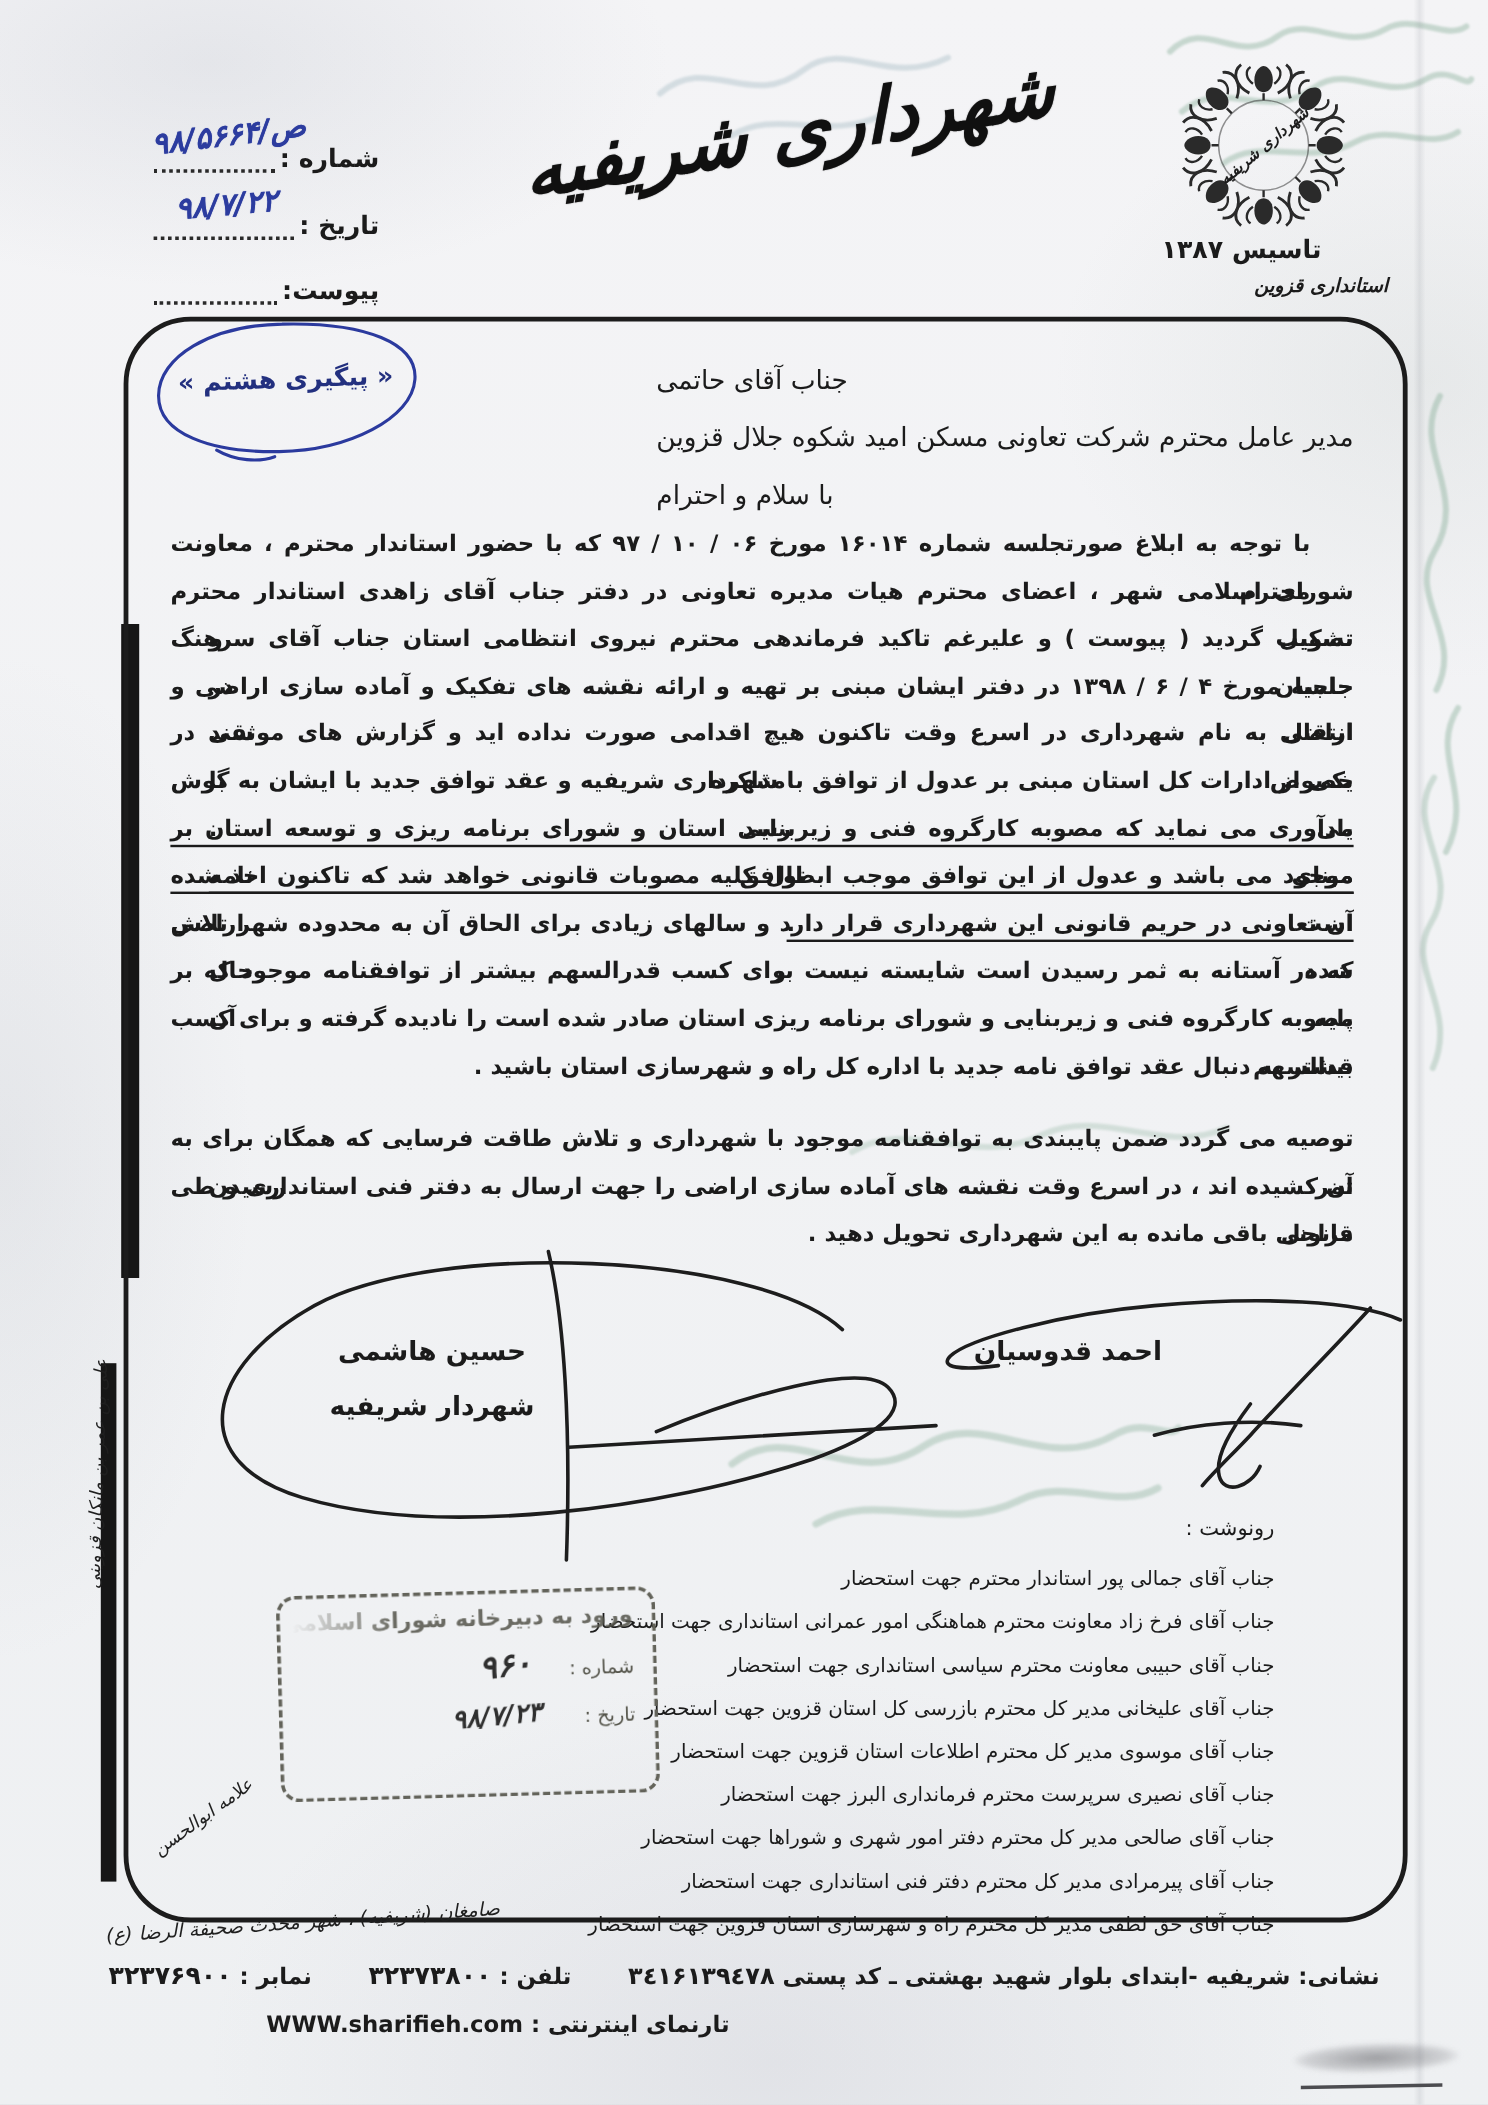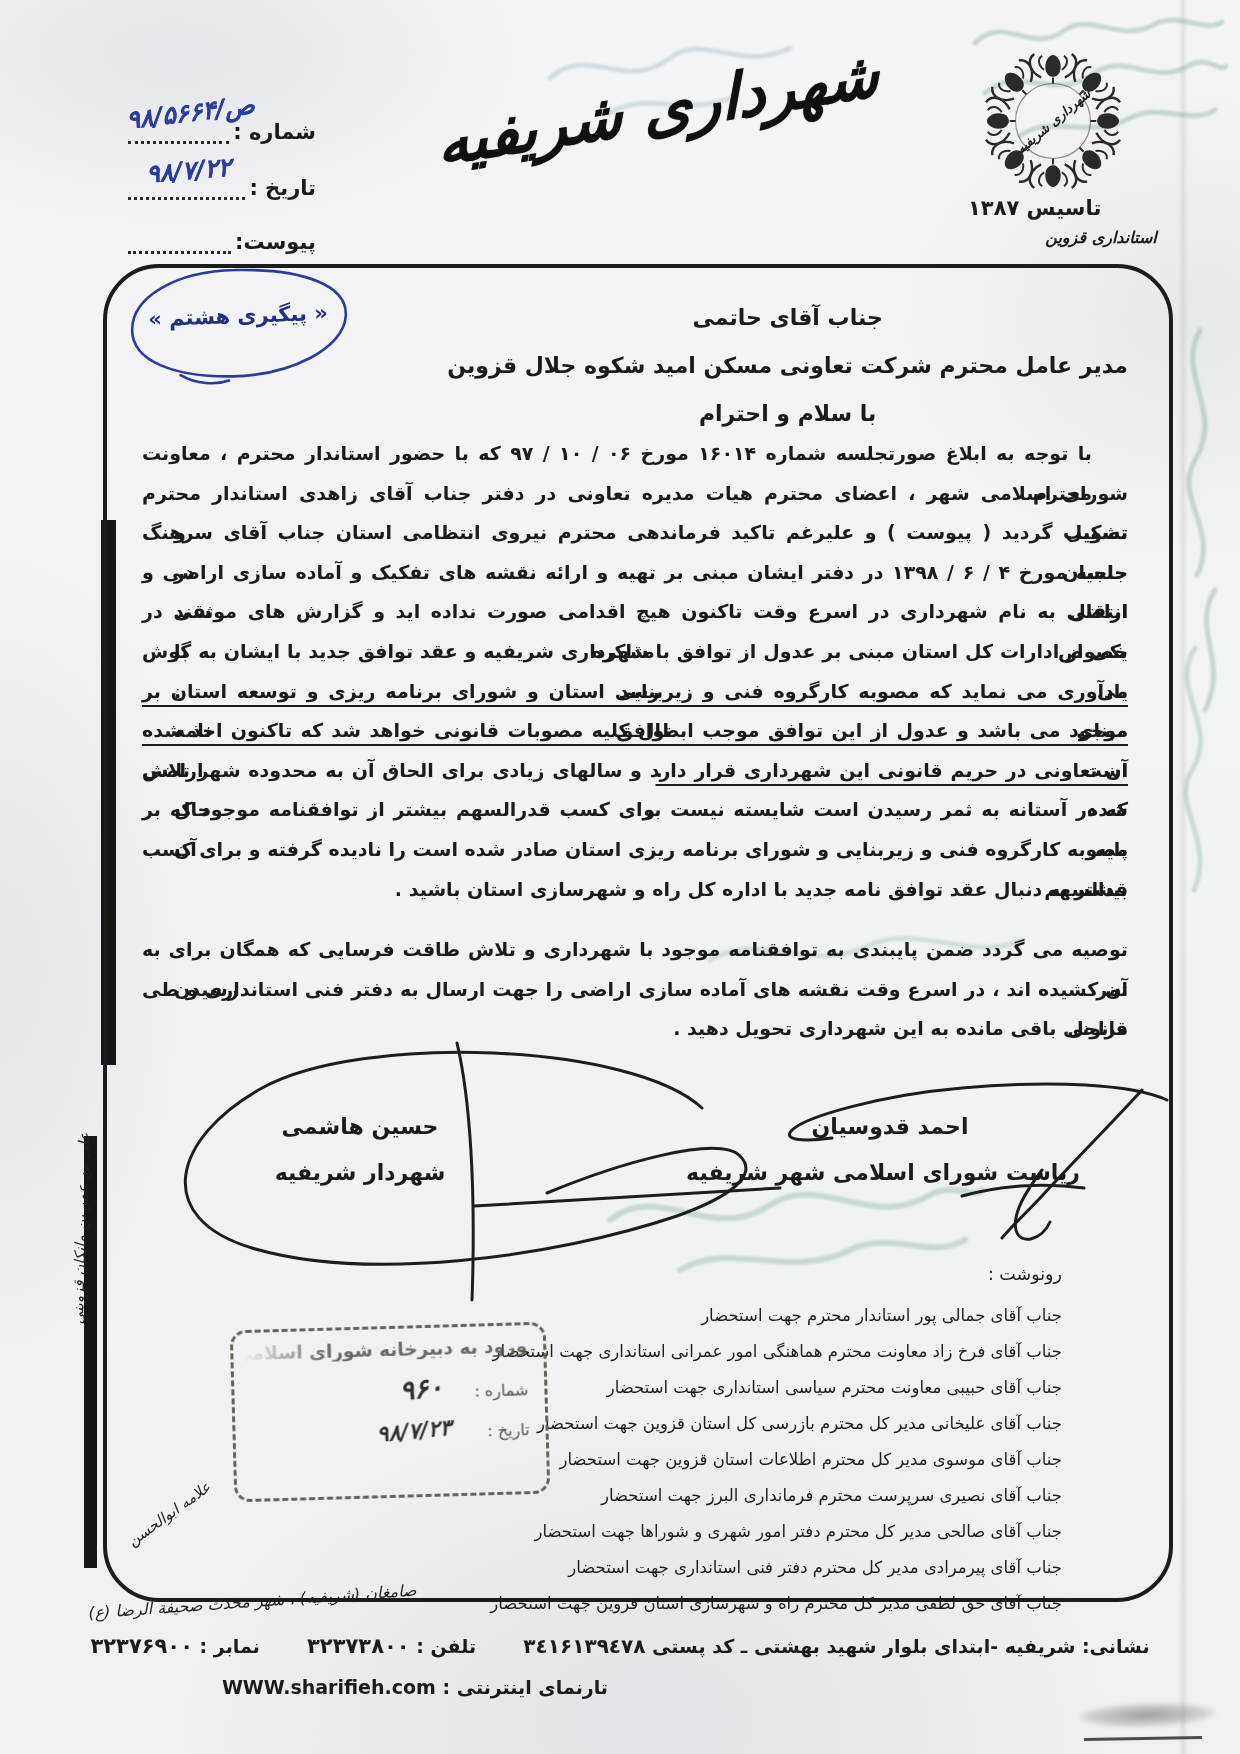--- a/index.html
+++ b/index.html
@@ -28,21 +28,21 @@
   .hrow .hlabel{font-weight:bold; font-size:21px; white-space:nowrap; padding-left:4px;}
   .hrow .dots{flex:1; border-bottom:3px dotted #2a2a2a; height:1.1em;}
   .hand{color:#2c3c9f; font-weight:bold; font-style:italic; position:absolute;
     white-space:nowrap; text-shadow:0 0 .6px #2c3c9f;}
   
   .box{position:absolute; left:103px; top:264px; width:1062px; height:1330px;
     border:4px solid #1c1c1c; border-radius:56px;}
   .followup{position:absolute; left:118px; top:262px; width:240px; height:130px;}
   .followup .txt{position:absolute; left:0; top:42px; width:240px; text-align:center;
     color:#23307f; font-weight:bold; font-size:21px; transform:rotate(-2deg);}
-  .addr{position:absolute; right:112px; top:294px; text-align:center; font-weight:bold;
+  .addr{position:absolute; right:112px; top:294px; text-align:left; font-weight:normal;
     font-size:22px; line-height:48px; white-space:nowrap;}
   .body-block{position:absolute; right:112px; top:434px; width:986px; font-weight:bold;
     font-size:19px; line-height:39.6px;}
   .bline{text-align:justify; text-align-last:justify; white-space:normal; height:39.6px; overflow:visible;}
   .bline.nojust{text-align-last:right;}
   .bline.indent{padding-right:36px;}
   .bline.gap{margin-top:21px;}
   .bline .ul{text-decoration:underline; text-decoration-thickness:2px; text-underline-offset:7px;margin-left:32px;}
   
   .sigblock{position:absolute; text-align:center; font-weight:bold; font-size:22px; line-height:46px; white-space:nowrap;}
@@ -213,21 +213,20 @@
 
   <svg class="sig-svg" style="left:712px; top:1078px;" width="470" height="180" viewBox="0 0 470 180">
     <g fill="none" stroke="#1d1d1d" stroke-width="3" stroke-linecap="round">
       <path d="M455,22 C420,6 340,2 250,10 C170,17 95,38 80,52 C70,62 90,64 120,60"></path>
       <path d="M430,12 C400,45 360,85 330,118 C315,134 300,148 290,160"></path>
       <path d="M250,118 C285,108 330,104 372,110 M330,92 C315,112 300,135 304,152 C308,168 330,162 338,144"></path>
     </g>
   </svg>
   <div class="sigblock" style="left:700px; top:1104px; width:380px;">
     <div>احمد قدوسیان</div>
-    <div>ریاست شورای اسلامی شهر شریفیه</div>
   </div>
 
   <svg class="sig-svg" style="left:112px; top:1038px;" width="680" height="270" viewBox="0 0 680 270">
     <g fill="none" stroke="#1d1d1d" stroke-width="3" stroke-linecap="round">
       <path d="M590,70 C520,5 250,-5 150,50 C60,100 40,180 140,210 C255,244 440,220 565,178 C615,160 648,138 628,118 C606,96 505,126 435,155"></path>
       <path d="M345,5 C358,60 364,150 360,262"></path>
       <path d="M362,168 L668,150"></path>
     </g>
   </svg>
   <div class="sigblock" style="left:190px; top:1104px; width:340px;">

